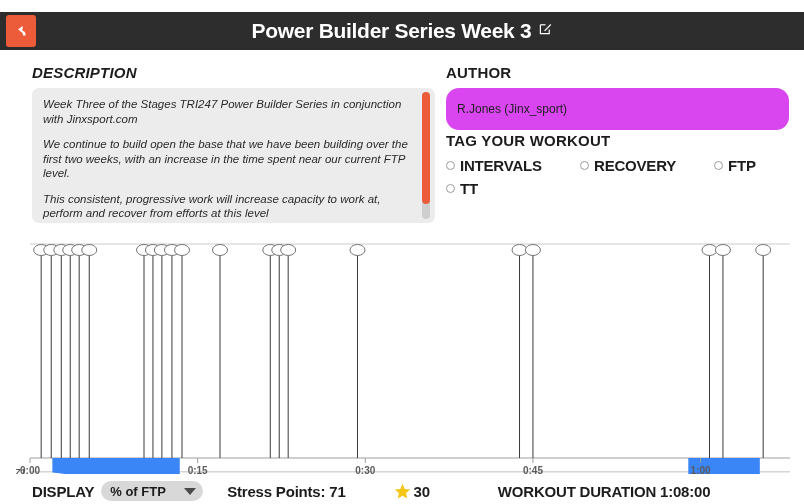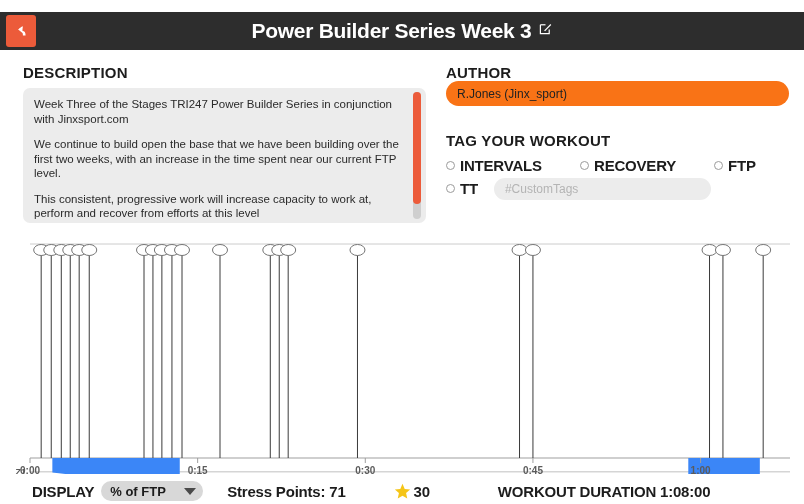--- a/index.html
+++ b/index.html
@@ -40,21 +40,21 @@
   }
 
   
   .panels { position: absolute; top: 38px; left: 0; width: 804px; height: 198px; }
 
   .sec-label {
     font-size: 15px; font-weight: bold; color: #1c1c1c;
     letter-spacing: 0.2px;
   }
 
-  .desc-wrap { position: absolute; left: 23px; top: 26px; width: 325px; }
+  .desc-wrap { position: absolute; left: 32px; top: 26px; width: 325px; font-style: italic; }
   .desc-box {
     margin-top: 7px;
     width: 403px; height: 135px;
     background: #ececec;
     border-radius: 7px;
     padding: 9px 13px 9px 11px;
     position: relative;
     overflow: hidden;
   }
   .desc-box p {
@@ -69,22 +69,23 @@
   }
   .scrollbar-thumb {
     position: absolute; left: 0; top: 0;
     width: 8px; height: 112px;
     background: #ec5b3a; border-radius: 4px;
     cursor: pointer;
   }
 
   .author-wrap { position: absolute; left: 446px; top: 26px; width: 343px; }
   .author-field {
-    width: 343px; height: 25px;
-    background: #f97316; border-radius: 13px;
+    margin-top: 7px;
+    width: 343px; height: 42px;
+    background: #d946ef; border-radius: 13px;
     display: flex; align-items: center;
     padding-left: 11px;
     font-size: 12px; color: #222;
     cursor: text;
   }
 
   .tag-wrap { position: absolute; left: 446px; top: 94px; width: 343px; }
   .tag-rows { margin-top: 5px; }
   .tag-row { display: flex; align-items: center; height: 23px; }
   .tag-opt { display: flex; align-items: center; cursor: pointer; }
@@ -210,21 +211,20 @@
           <div class="tag-opt">
             <span class="radio"></span>
             <span class="tag-name">FTP</span>
           </div>
         </div>
         <div class="tag-row">
           <div class="tag-opt">
             <span class="radio"></span>
             <span class="tag-name">TT</span>
           </div>
-          <div class="custom-tags">#CustomTags</div>
         </div>
       </div>
     </div>
   </div>
 
   <div class="chart">
     <svg id="chart-svg" width="804" height="238" viewBox="0 0 804 238">
         <line x1="30" y1="8" x2="790" y2="8" stroke="#cccccc" stroke-width="1"></line>
         <line x1="30" y1="235.83333333333334" x2="790" y2="235.83333333333334" stroke="#b9b9b9" stroke-width="0.9"></line>
         <text x="26" y="239.33333333333334" class="zone-label" text-anchor="end">Z1</text>

